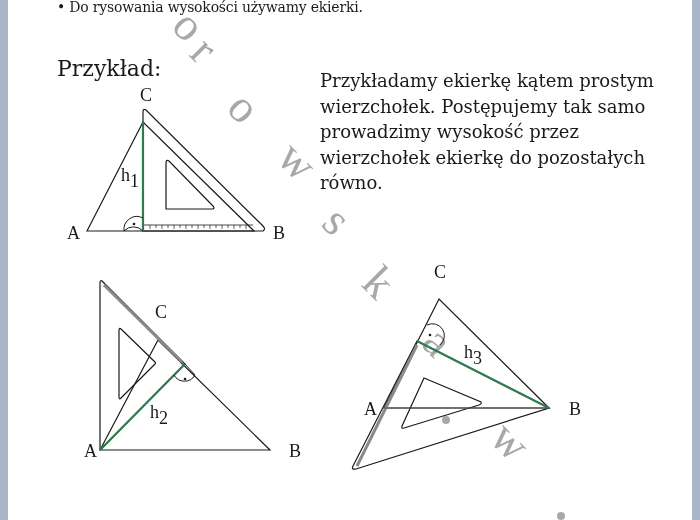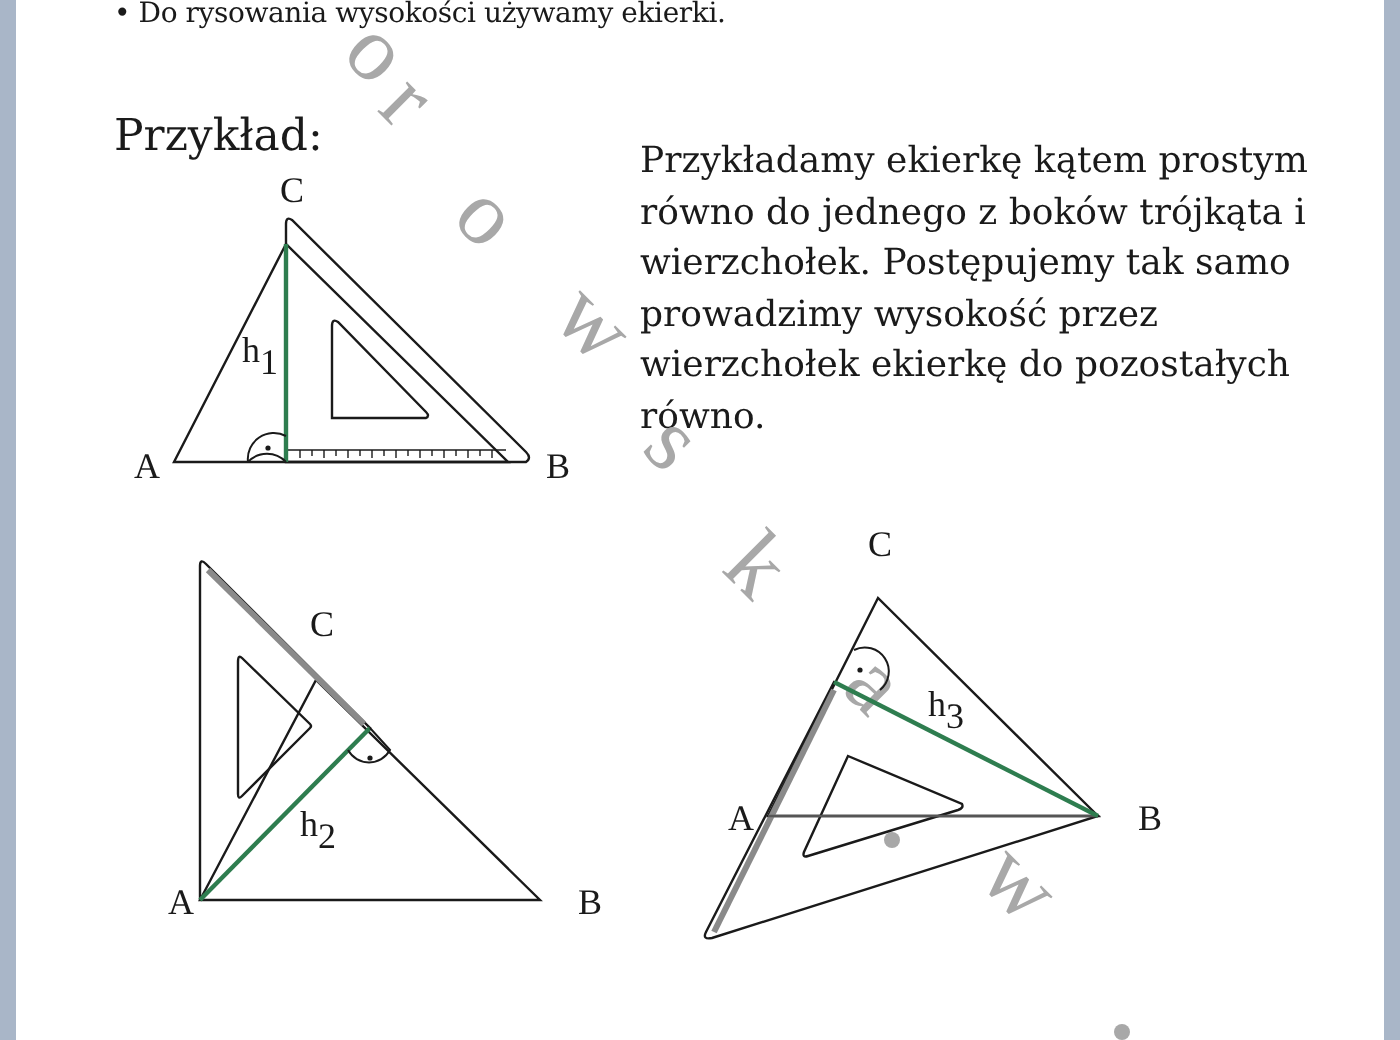--- a/index.html
+++ b/index.html
@@ -19,21 +19,20 @@
 <body>
 
 <div class="border-left"></div>
 <div class="border-right"></div>
 
 <div class="bullet-line">• Do rysowania wysokości używamy ekierki.</div>
 <div class="example-label">Przykład:</div>
 
 <div class="desc">
   <span>Przykładamy ekierkę kątem prostym</span>
-  <span>równo do jednego z boków trójkąta i</span>
   <span>wierzchołek. Postępujemy tak samo</span>
   <span>prowadzimy wysokość przez</span>
   <span>wierzchołek ekierkę do pozostałych</span>
   <span>równo.</span>
 </div>
 
 <svg class="fig" width="700" height="520" viewBox="0 0 700 520">
 
   <g>
     <text class="wm" x="170" y="28" transform="rotate(45 170 28)">o</text>

